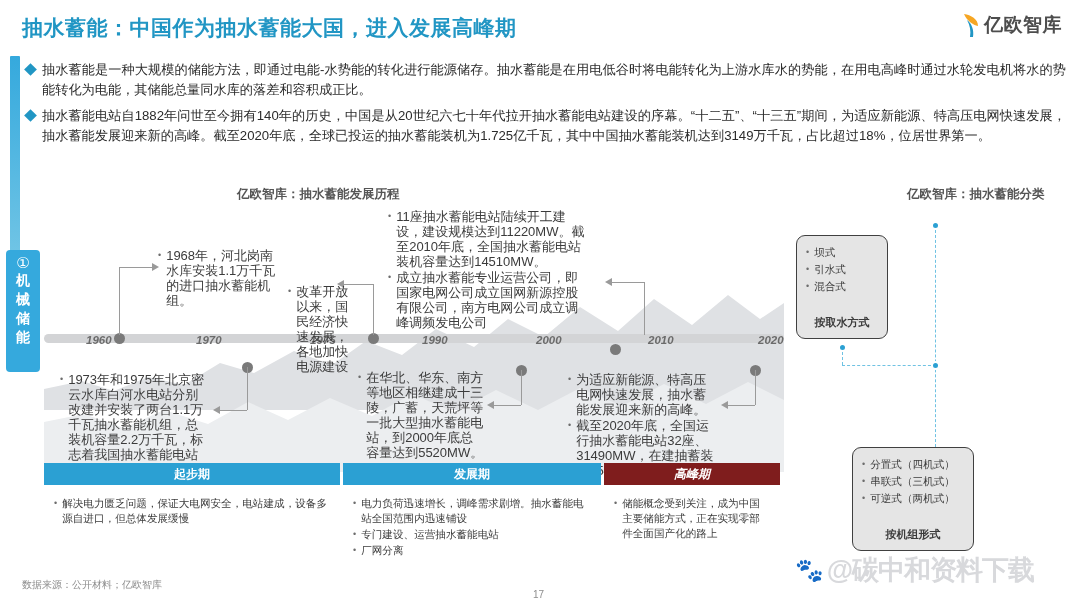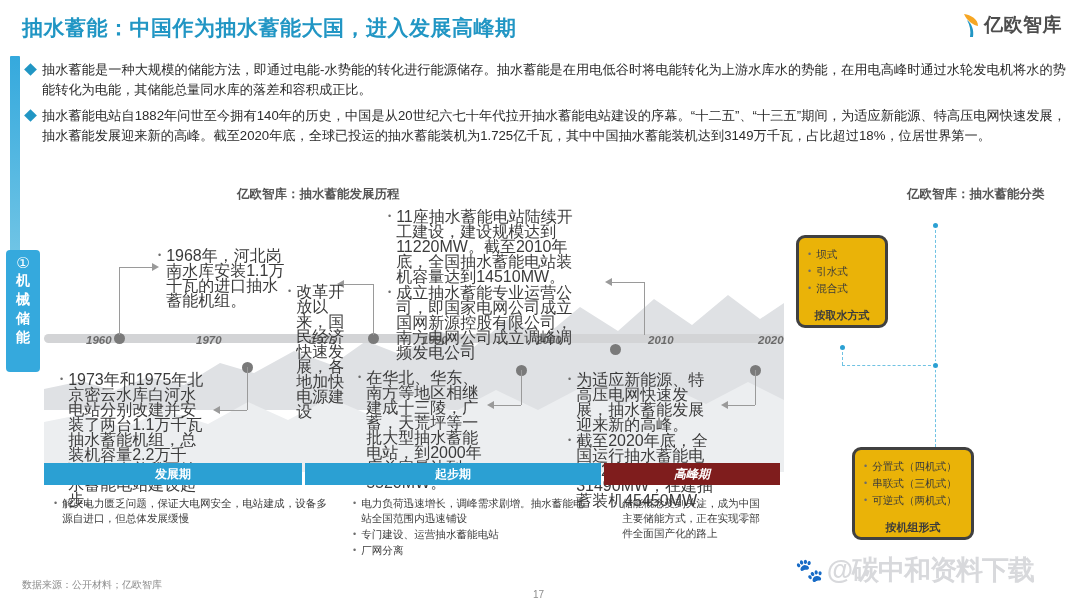--- a/index.html
+++ b/index.html
@@ -109,21 +109,21 @@
     border-top: 4px solid transparent;
     border-bottom: 4px solid transparent;
   }
   .arrow.right { border-left: 7px solid #9a9a9a; }
   .arrow.left  { border-right: 7px solid #9a9a9a; }
 
   
   .note { position: absolute; }
   .note li, .note .li {
     display: flex; gap: 5px;
-    font-size: 16px; line-height: 15px; color: #3b3b3b;
+    font-size: 13px; line-height: 15px; color: #3b3b3b;
     list-style: none; margin-bottom: 1px;
   }
   .note .li::before { content: "\2022"; color: #6d6d6d; font-size: 9px; line-height: 15px; }
 
   
   #phases { position: absolute; left: 44px; top: 463px; width: 736px; height: 22px;
             display: flex; gap: 3px; }
   .phase {
     display: flex; align-items: center; justify-content: center;
     color: #ffffff; font-size: 12px; font-weight: bold;
@@ -142,33 +142,33 @@
   .pcol .li {
     display: flex; gap: 5px;
     font-size: 10.6px; line-height: 15px; color: #3b3b3b; margin-bottom: 1px;
   }
   .pcol .li::before { content: "\2022"; color: #6d6d6d; font-size: 9px; line-height: 15px; }
 
   
   #classify { position: absolute; left: 790px; top: 225px; width: 285px; height: 330px; }
   .cbox {
     position: absolute;
-    border: 3px solid #404040;
+    border: 1px solid #404040;
     border-radius: 9px;
-    background: #eab308;
-    padding: 8px 9px 2px 9px;
+    background: #e5e5e5;
+    padding: 8px 9px 8px 9px;
   }
   .cbox .li {
     display: flex; gap: 5px;
     font-size: 10.6px; line-height: 17px; color: #3b3b3b; margin-bottom: 0;
   }
   .cbox .li::before { content: "\2022"; color: #6d6d6d; font-size: 9px; line-height: 17px; }
   .cbox .ctitle {
     font-size: 11px; font-weight: bold; color: #3b3b3b;
-    text-align: center; margin-top: 11px;
+    text-align: center; margin-top: 20px;
   }
   #cbox-water { left: 6px;   top: 10px;  width: 92px; }
   #cbox-dev   { left: 152px; top: 4px;   width: 125px; }
   #cbox-unit  { left: 62px;  top: 222px; width: 122px; }
 
   .dashline { position: absolute; border-color: #6fc2e3; }
   .dashline.v { border-left: 1px dashed #6fc2e3; }
   .dashline.h { border-top: 1px dashed #6fc2e3; }
   .node {
     position: absolute; width: 9px; height: 9px;
@@ -327,22 +327,22 @@
       <div class="li">
           <span>为适应新能源、特高压电网快速发展，抽水蓄能发展迎来新的高峰。</span>
         </div>
       <div class="li">
           <span>截至2020年底，全国运行抽水蓄能电站32座、31490MW，在建抽蓄装机45450MW。</span>
         </div>
     </div>
   </div>
 
   <div id="phases">
+    <div class="phase" id="phase-0">起步期</div>
     <div class="phase" id="phase-1">发展期</div>
-    <div class="phase" id="phase-0">起步期</div>
     <div class="phase" id="phase-2">高峰期</div>
   </div>
 
   <div id="phase-notes">
     <div class="pcol" id="pcol-0">
       <div class="li">
           <span>解决电力匮乏问题，保证大电网安全，电站建成，设备多源自进口，但总体发展缓慢</span>
         </div>
     </div>
     <div class="pcol" id="pcol-1">

